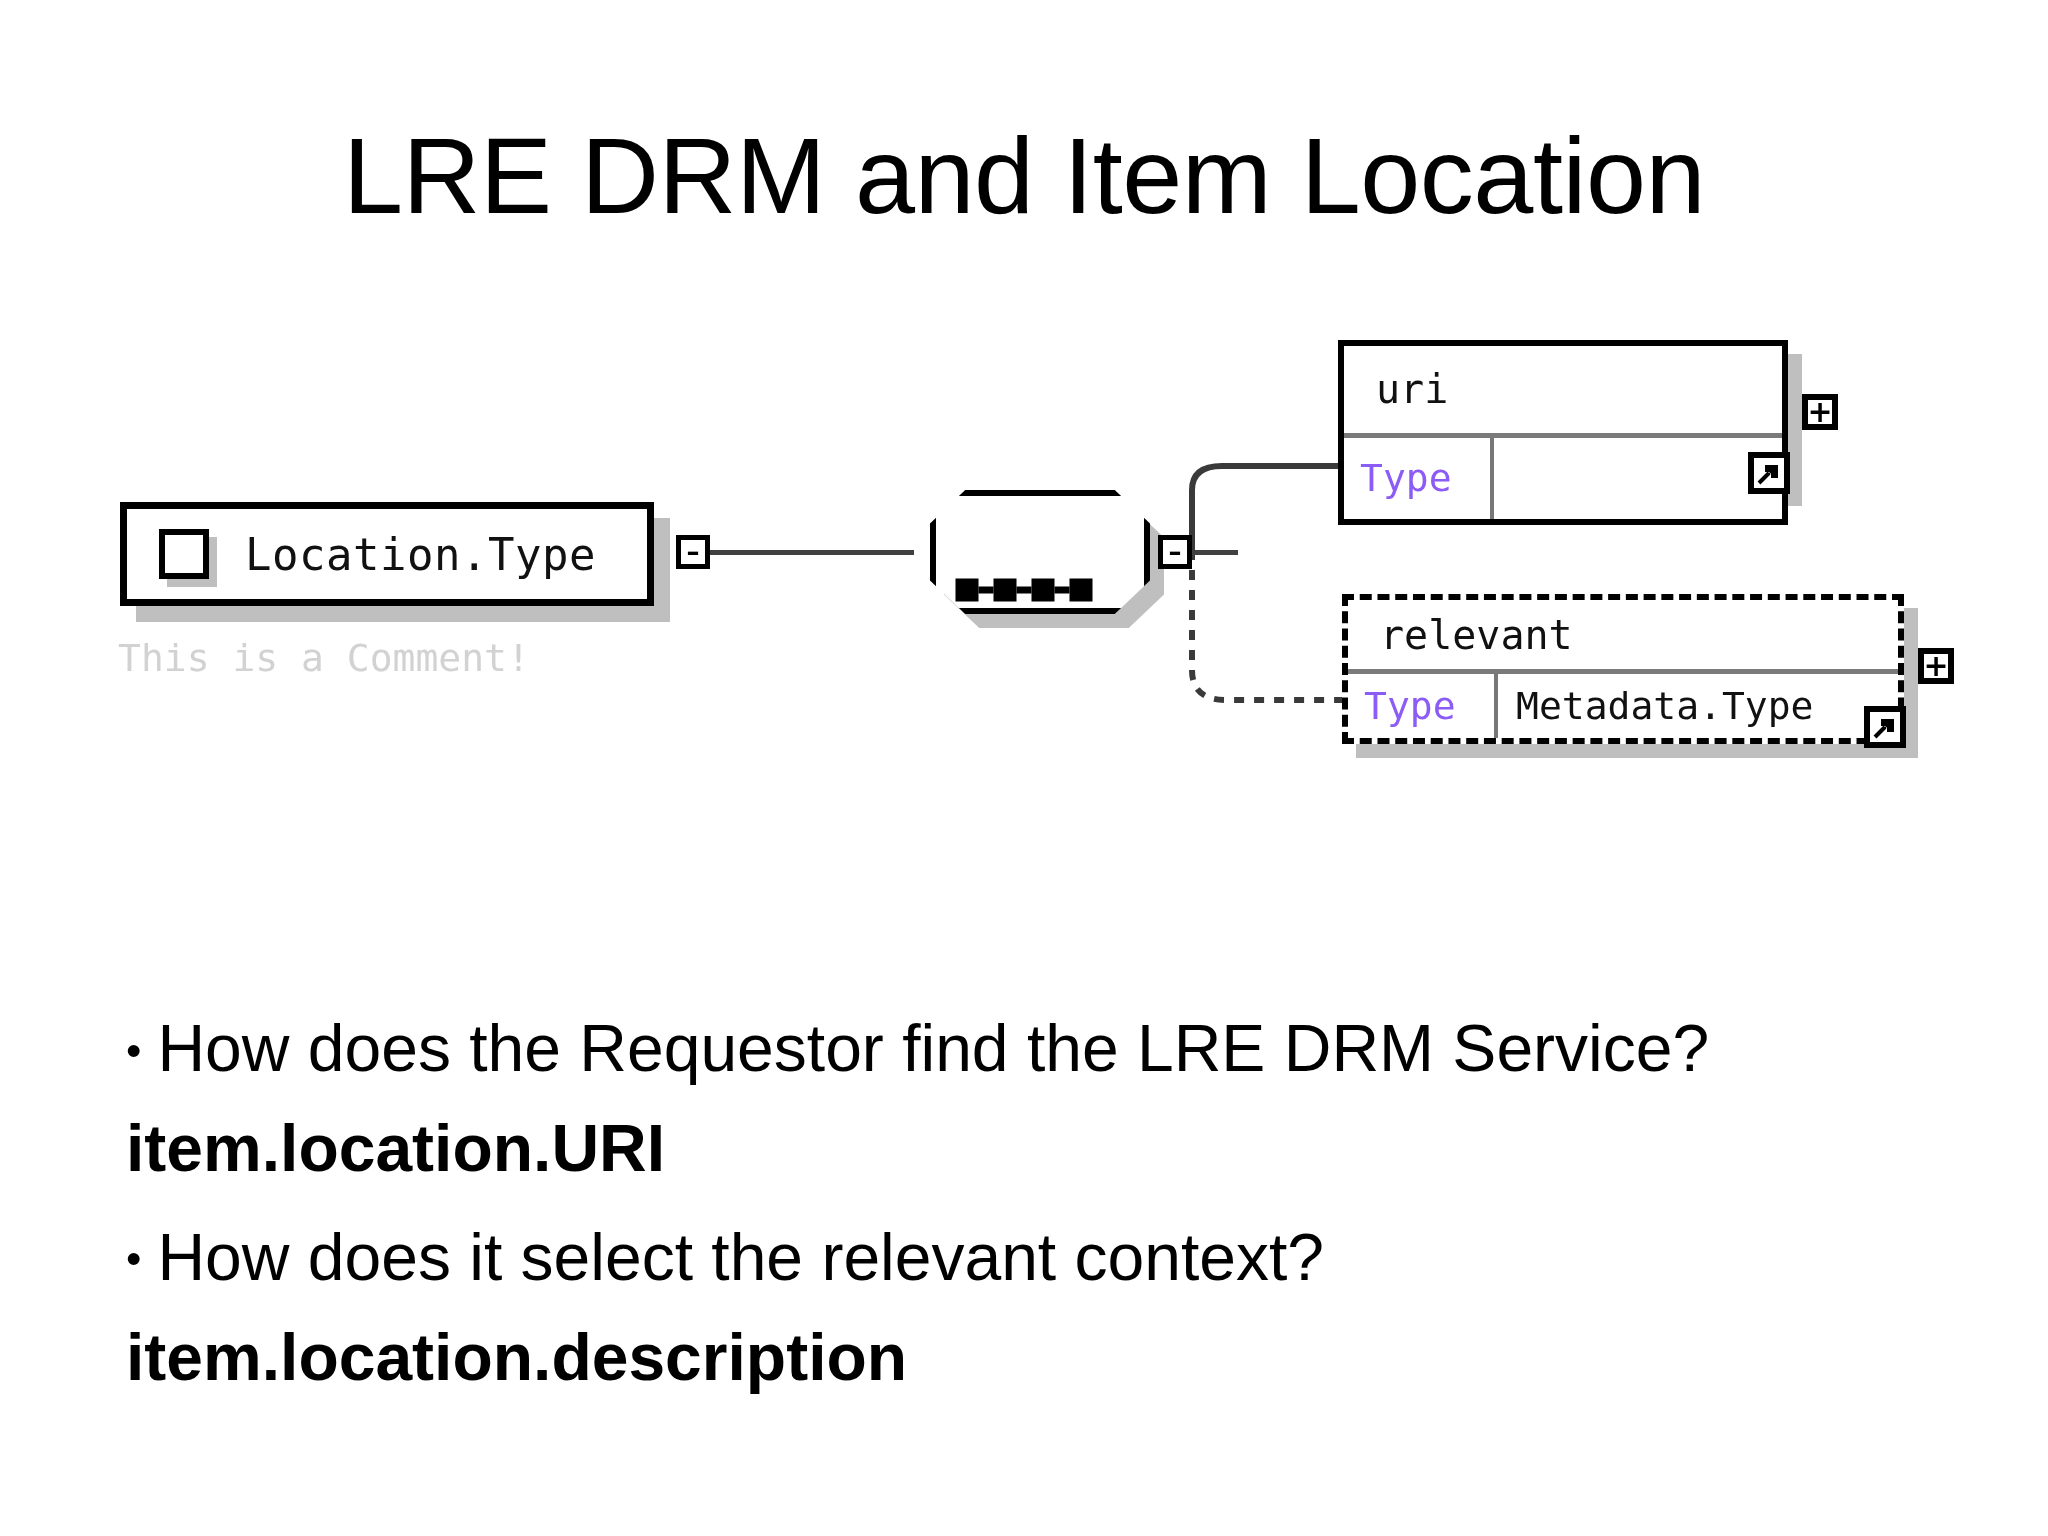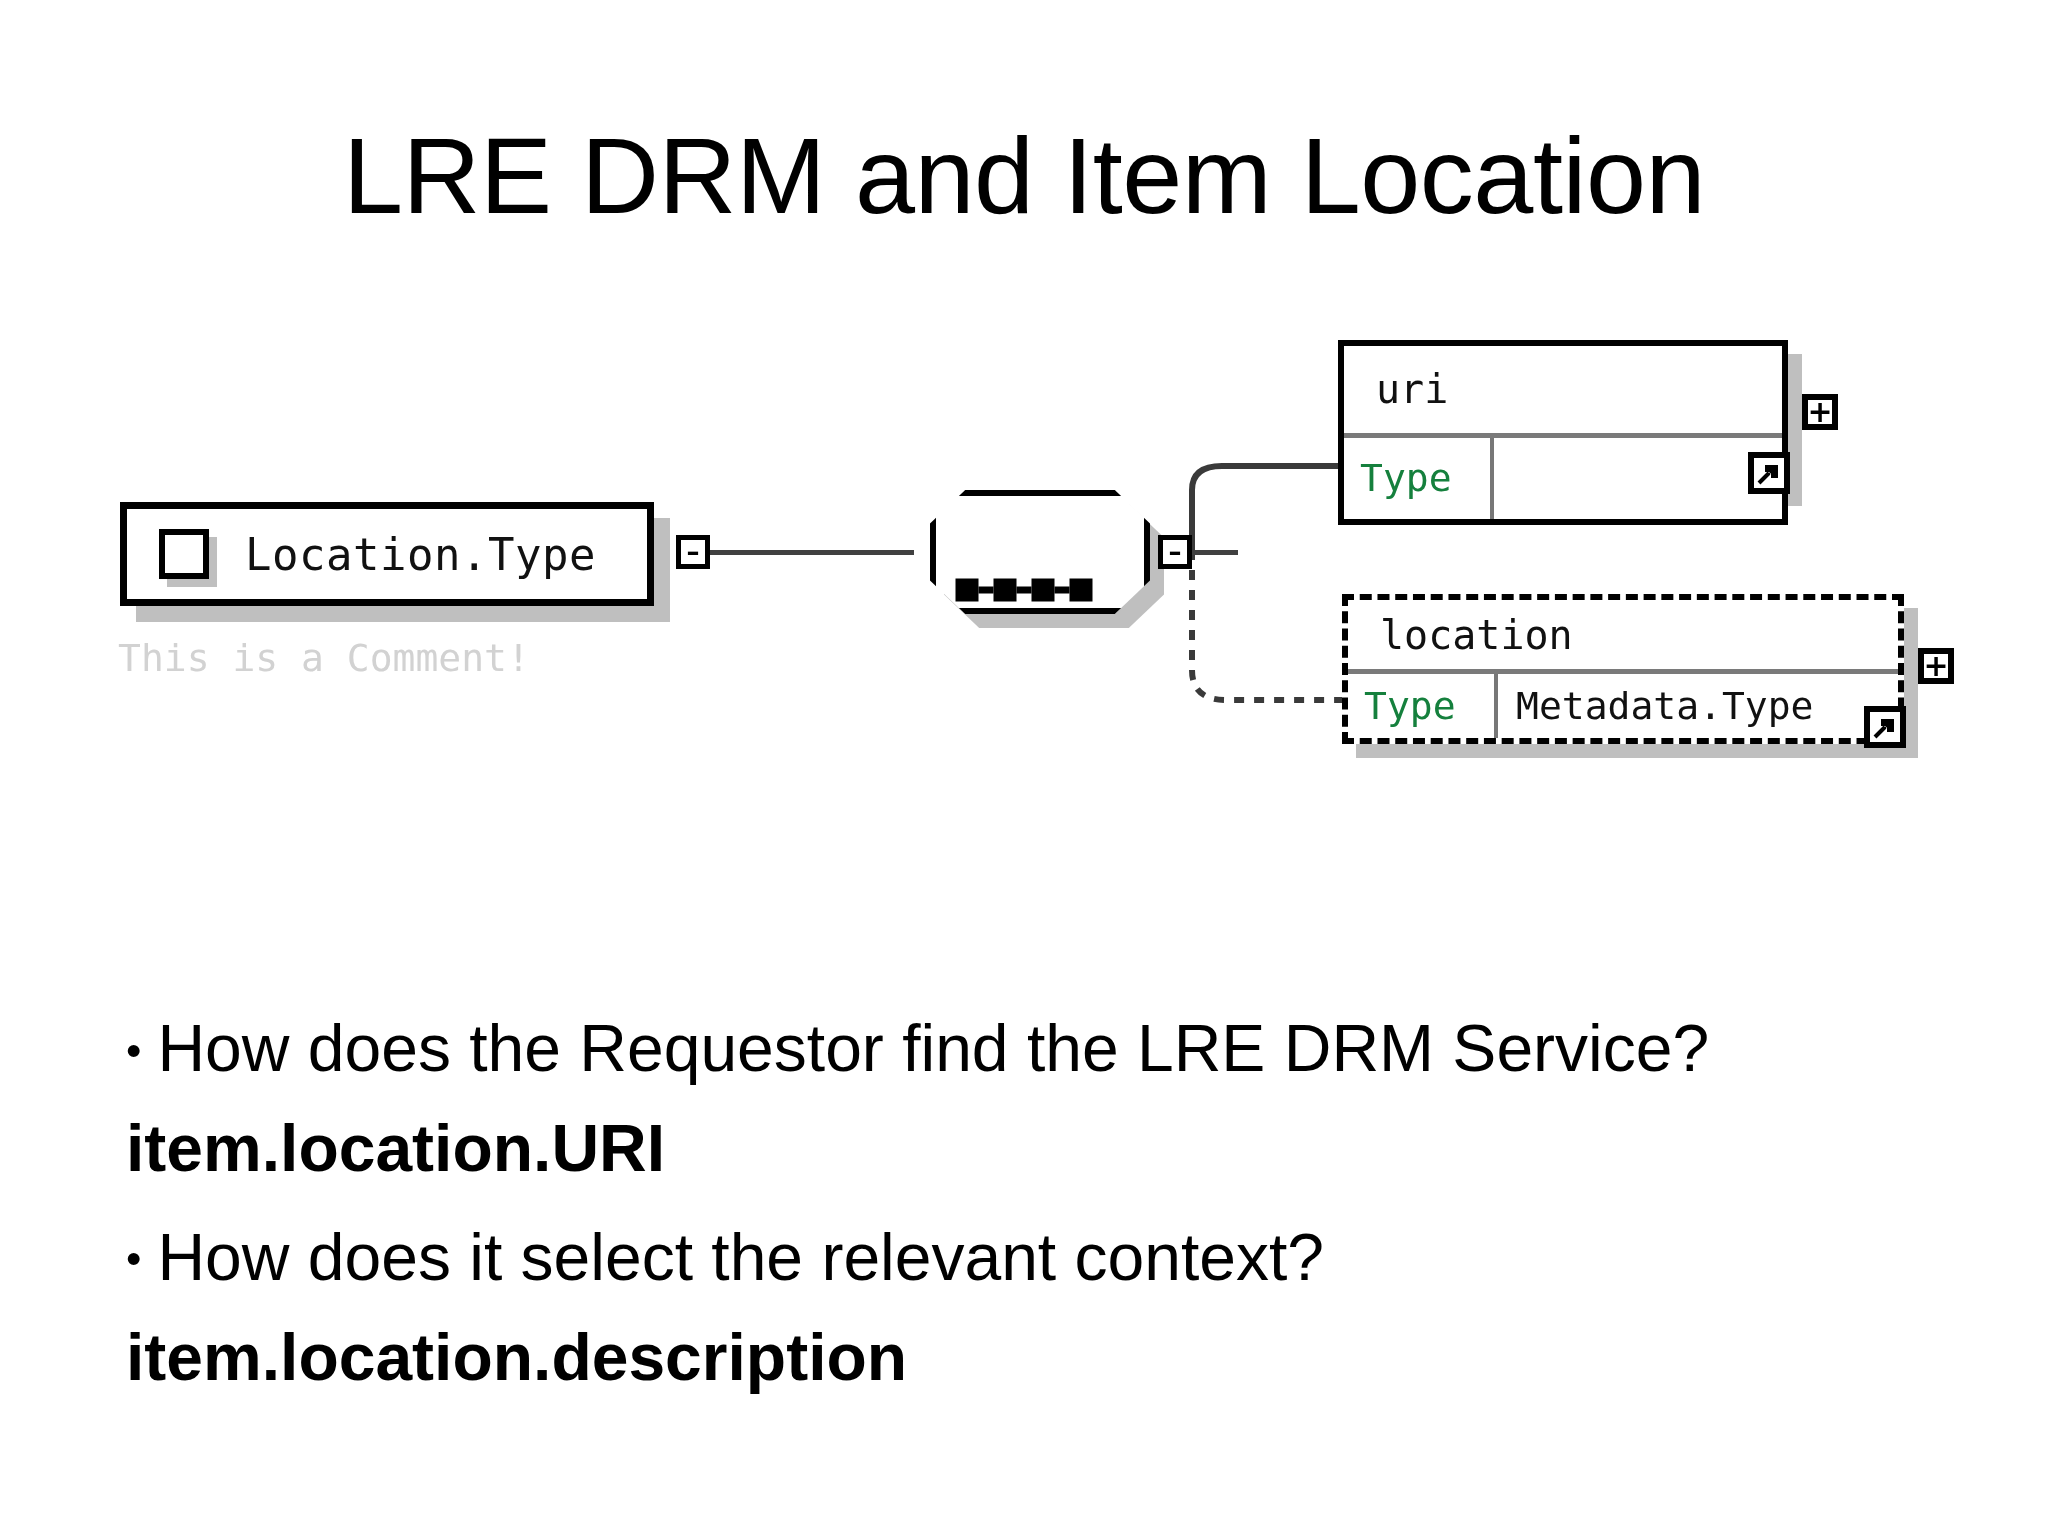--- a/index.html
+++ b/index.html
@@ -229,21 +229,21 @@
     align-items: stretch;
     border-top: 5px solid #7a7a7a;
     box-sizing: border-box;
   }
   .element-box .type-row .type-label {
     width: 150px;
     display: flex;
     align-items: center;
     padding-left: 16px;
     font-size: 38px;
-    color: #15803d;
+    color: #8b5cf6;
     box-sizing: border-box;
     white-space: nowrap;
   }
   .element-box .type-row .type-value {
     flex: 1;
     display: flex;
     align-items: center;
     padding-left: 18px;
     font-size: 38px;
     color: #111111;
@@ -393,21 +393,21 @@
   <div class="link-badge" id="uri-link-badge">
     <svg width="26" height="26" viewBox="0 0 26 26">
       <path d="M 4 22 L 14 12 L 9 12 L 9 5 L 22 5 L 22 18 L 15 18 L 15 13 L 4 22 Z" fill="#000000"></path>
       <path d="M 3 23 L 13 13" stroke="#000000" stroke-width="4" fill="none"></path>
     </svg>
   </div>
 
   <div class="shadow" id="metadata-box-shadow"></div>
   <div class="element-box" id="metadata-box">
     <div class="name-row">
-      <span class="node-label">location</span>
+      <span class="node-label">relevant</span>
     </div>
     <div class="type-row">
       <span class="type-label">Type</span>
       <span class="type-value">Metadata.Type</span>
     </div>
   </div>
   <div class="plus-box" id="metadata-plus">
     <span class="glyph">+</span>
   </div>
   <div class="link-badge" id="metadata-link-badge">

